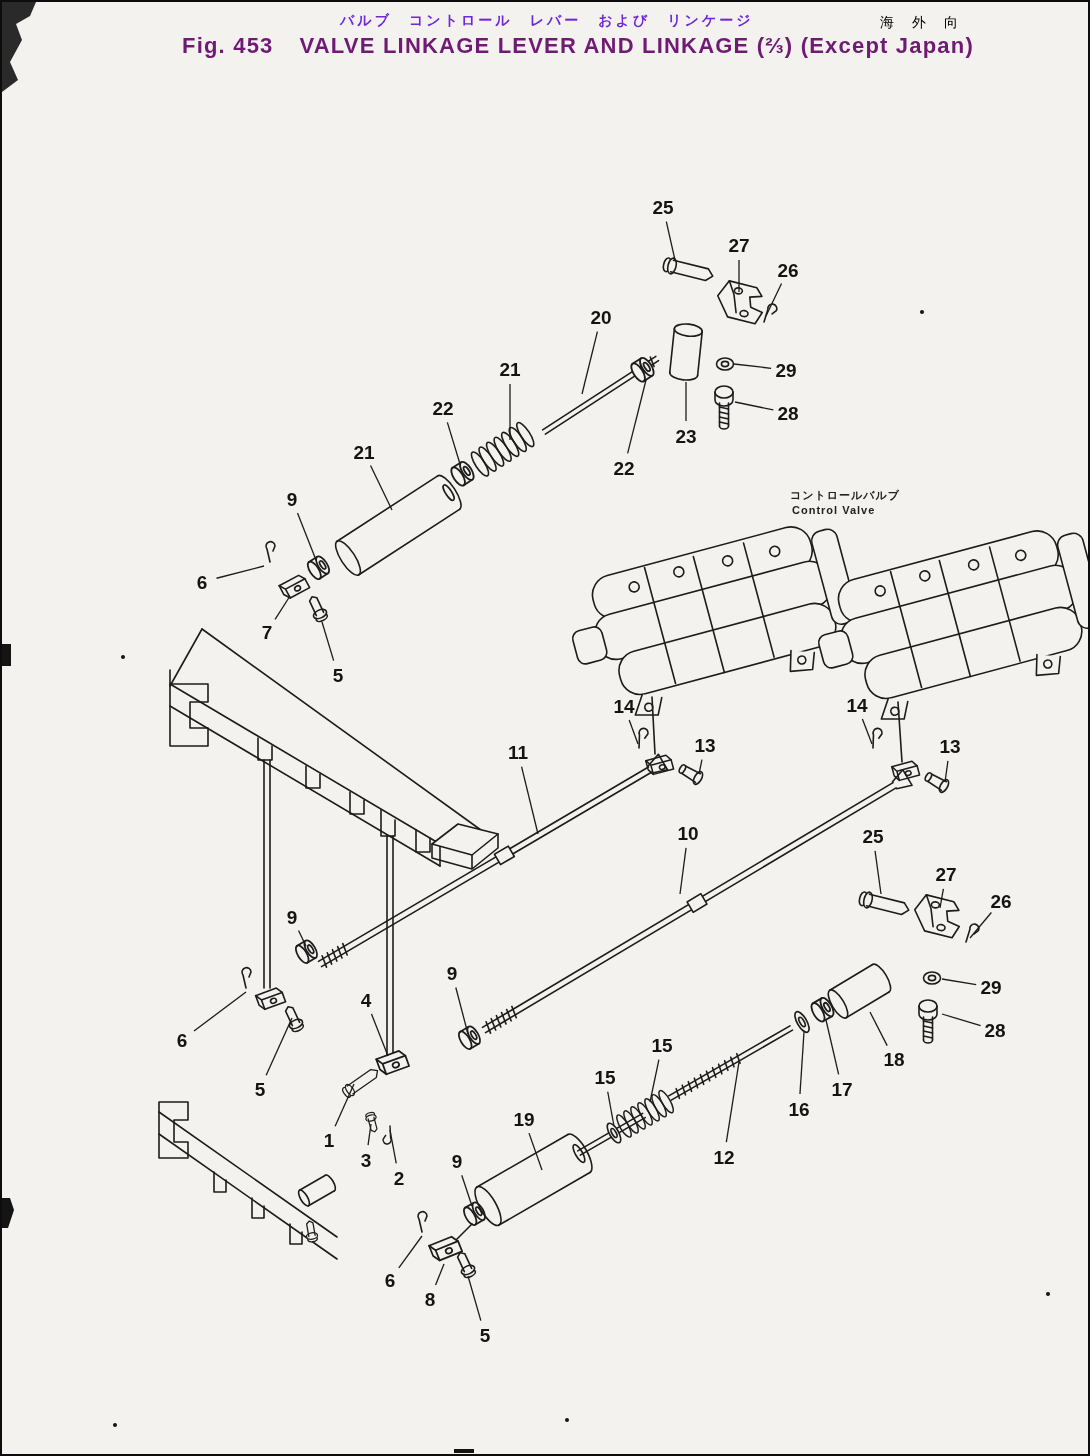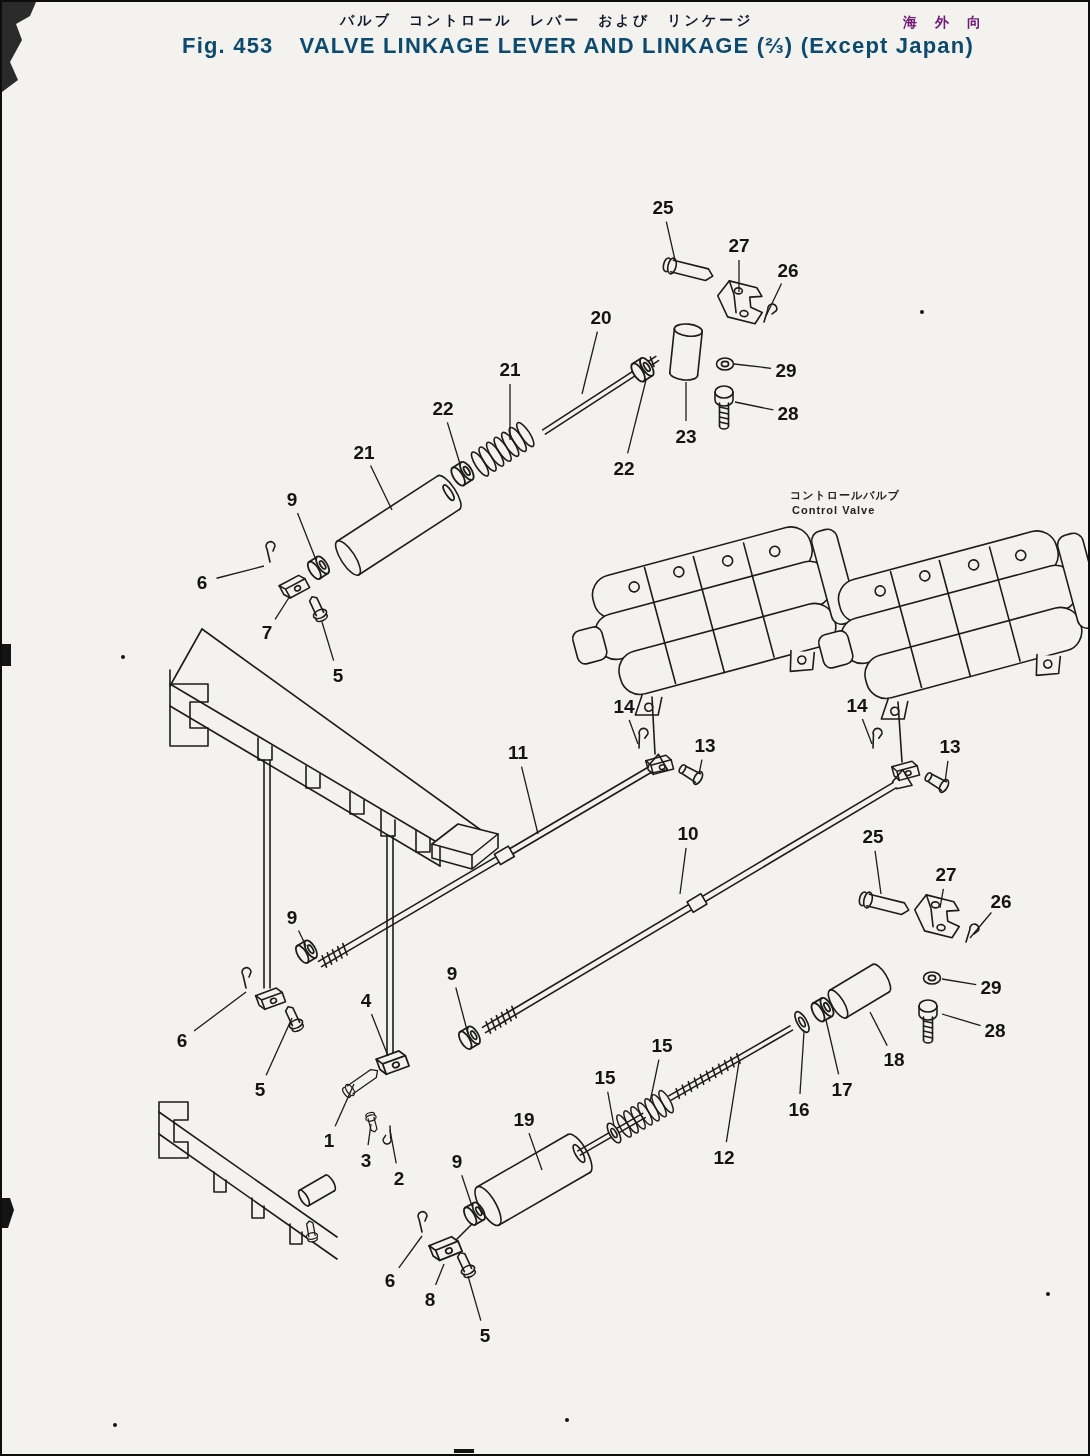--- a/index.html
+++ b/index.html
@@ -4,25 +4,25 @@
 <style>
   html,body{margin:0;padding:0;background:#9a9a9a;}
   .page{
     position:relative;width:1090px;height:1456px;margin:0 auto;
     background:#f3f2ee;border:2px solid #0d0d0d;box-sizing:border-box;
     font-family:"Liberation Sans",sans-serif;color:#1c1c1c;overflow:hidden;
   }
   svg.diagram{position:absolute;left:0;top:0;z-index:1;}
   .header{position:absolute;left:0;top:0;width:100%;height:70px;z-index:2;}
   .jp-line{position:absolute;top:10px;left:338px;font-size:14px;font-weight:bold;
-    letter-spacing:3px;white-space:pre;color:#0f172a;}
-  .region-jp{position:absolute;top:12px;left:878px;font-size:14px;font-weight:bold;
-    letter-spacing:2px;white-space:pre;color:#701a75;margin-left:23px;}
+    letter-spacing:3px;white-space:pre;color:#6d28d9;}
+  .region-jp{position:absolute;top:12px;left:878px;font-size:14px;font-weight:normal;
+    letter-spacing:2px;white-space:pre;color:#000000;}
   .en-line{position:absolute;top:31px;left:180px;display:flex;gap:26px;
-    font-size:22px;font-weight:bold;letter-spacing:1.2px;white-space:nowrap;color:#0c4a6e;}
+    font-size:22px;font-weight:bold;letter-spacing:1.2px;white-space:nowrap;color:#701a75;}
   .callout-num{font-family:"Liberation Sans",sans-serif;font-size:19px;font-weight:bold;fill:#141414;}
   .cv-label{font-family:"Liberation Sans",sans-serif;font-size:11px;font-weight:bold;fill:#222;letter-spacing:1px;}
 </style>
 </head>
 <body>
 
 <div class="page">
 
   <svg class="diagram" id="diagram-svg" width="1090" height="1456" viewBox="0 0 1090 1456">
 

